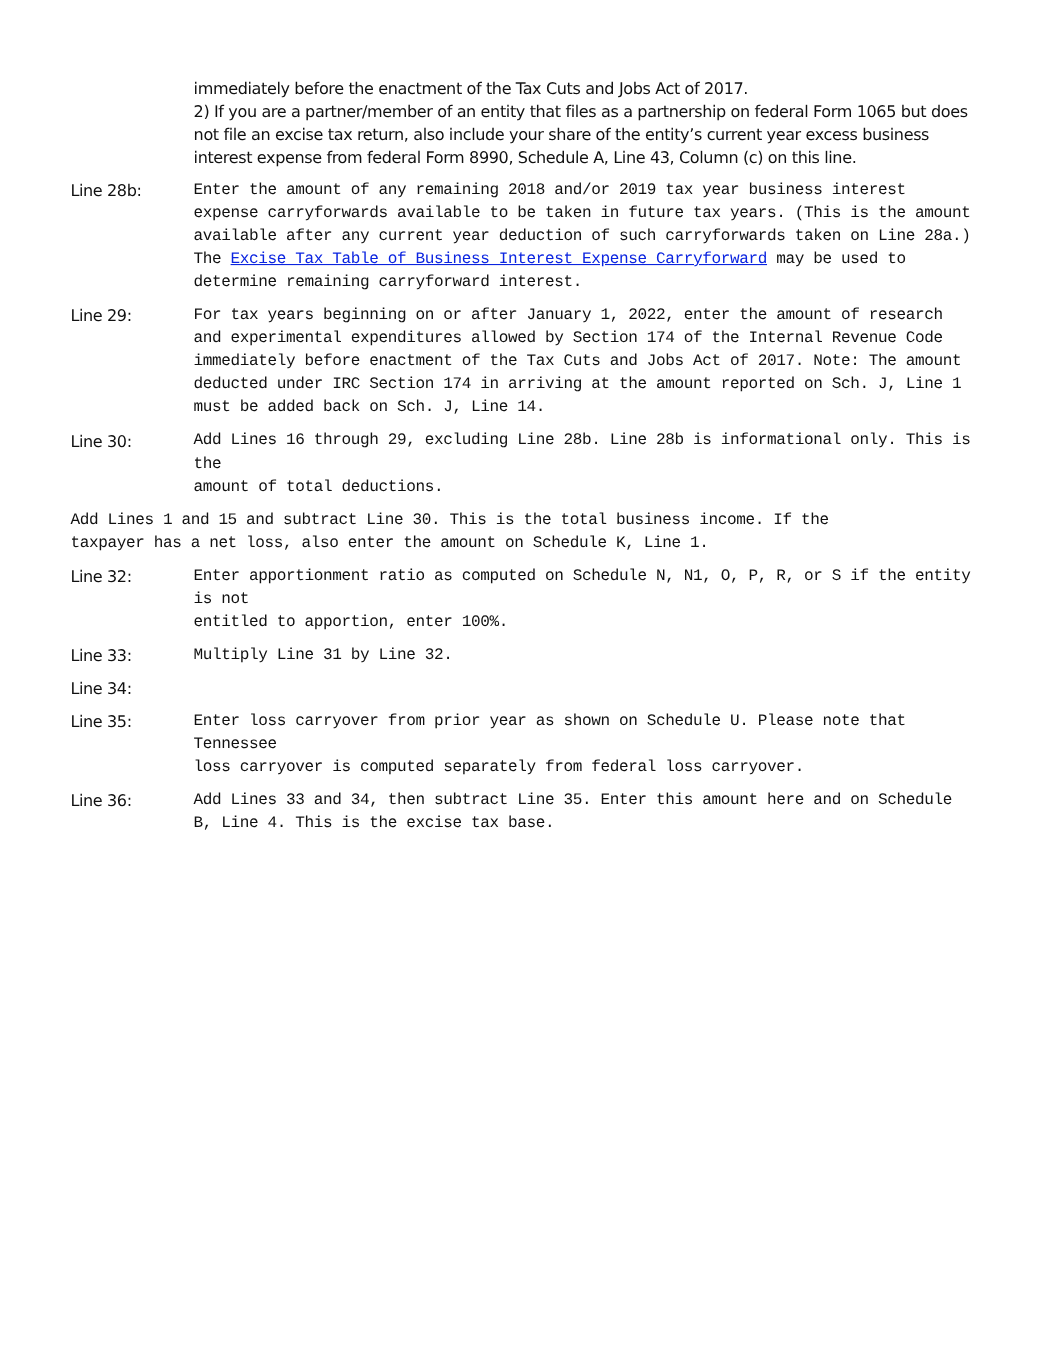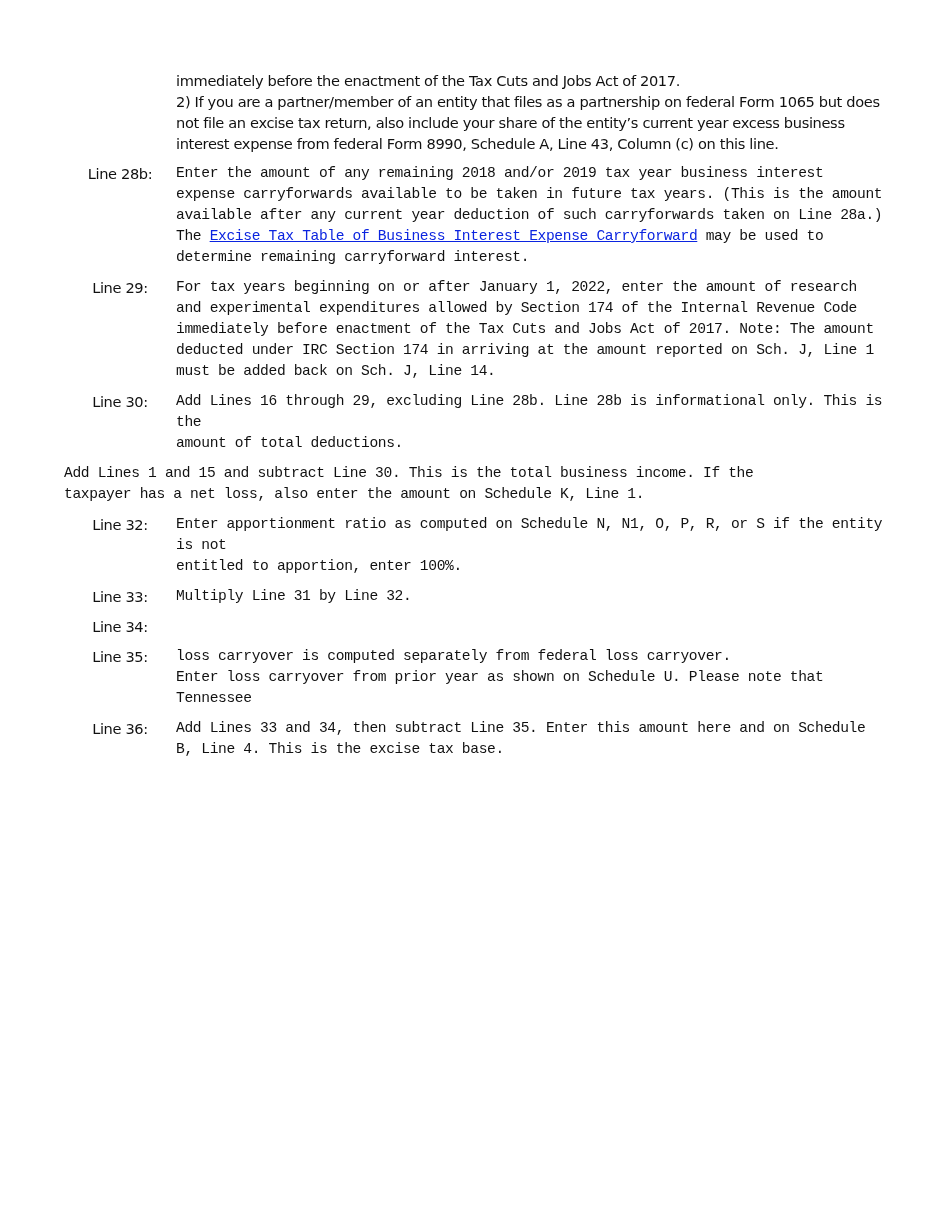--- a/index.html
+++ b/index.html
@@ -29,21 +29,20 @@
       margin-top: 13px;
     }
     .entry {
       display: flex;
       margin-top: 9px;
     }
     .entry:first-of-type { margin-top: 9px; }
     .label {
       width: 112px;
       flex: 0 0 112px;
-      text-align: center;
     }
     .desc {
       width: 712px;
       flex: 0 0 712px;
       font-family: Liberation Mono, monospace;
     }
     a.link {
       color: #0b24e0;
       text-decoration: underline;
     }
@@ -94,22 +93,22 @@
     <div class="desc">Multiply Line 31 by Line 32.</div>
   </div>
 
   <div class="entry">
     <div class="label">Line 34:</div>
   </div>
 
   <div class="entry">
     <div class="label">Line 35:</div>
     <div class="desc">
+      <span class="nowrap-break">Enter loss carryover from prior year as shown on Schedule U. Please note that Tennessee</span>
       <span class="nowrap-break">loss  carryover is computed separately from federal loss carryover.</span>
-      <span class="nowrap-break">Enter loss carryover from prior year as shown on Schedule U. Please note that Tennessee</span>
     </div>
   </div>
 
   <div class="entry">
     <div class="label">Line 36:</div>
     <div class="desc">Add Lines 33 and 34, then subtract Line 35. Enter this amount here and on Schedule B, Line 4.  This is  the excise tax base.</div>
   </div>
 
 </div>
 

